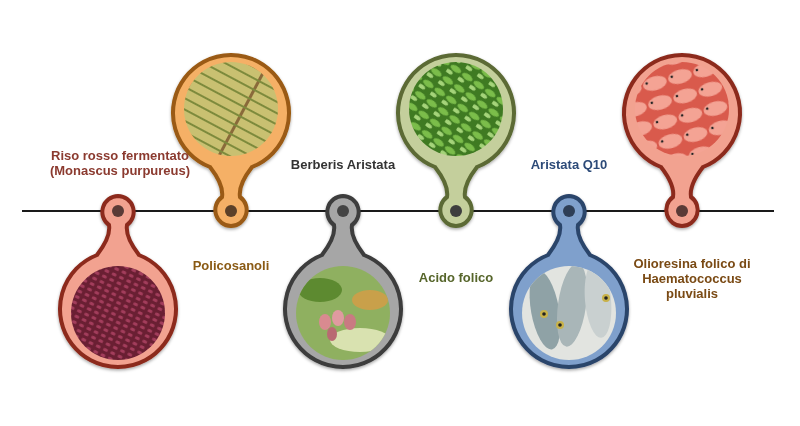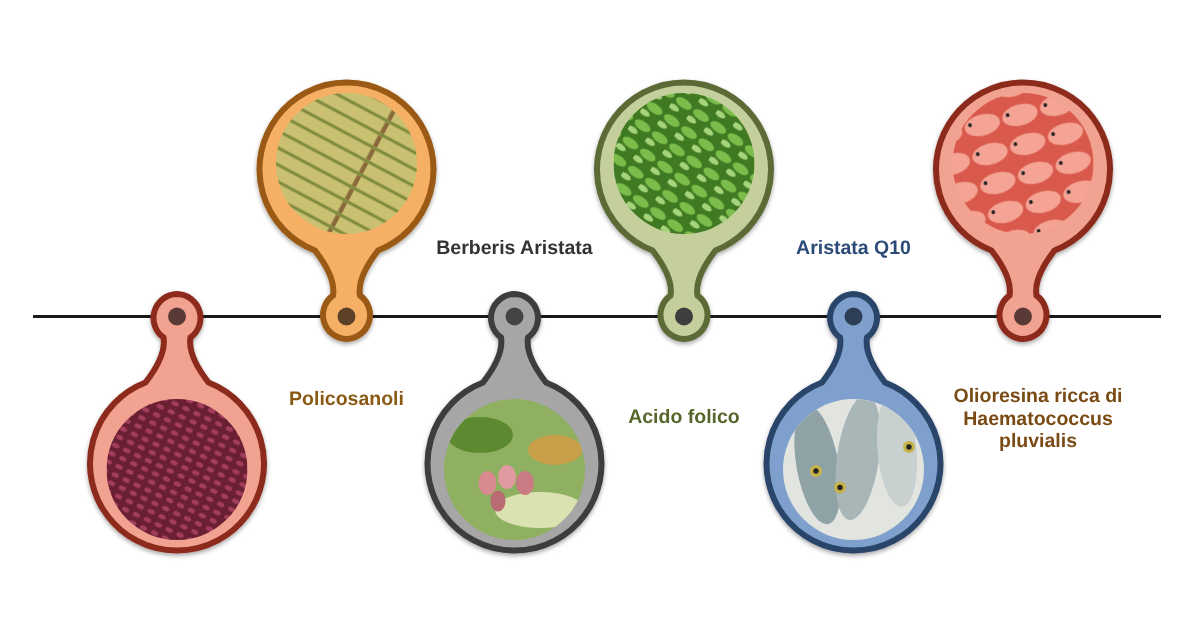--- a/index.html
+++ b/index.html
@@ -108,22 +108,24 @@
   <circle cx="569" cy="211" r="6" fill="#2e3e56"></circle>
 
   <g filter="url(#sh)">
     <path d="M682,226 a16,16 0 0 1 -9,-29 q2,-12 -12,-30 a58,58 0 1 1 42,0 q-14,18 -12,30 a16,16 0 0 1 -9,29 z" fill="#f2a290" stroke="#8c2a1c" stroke-width="4"></path>
   </g>
   <rect x="635" y="62" width="94" height="94" fill="url(#p-shrimp)" clip-path="url(#c5)"></rect>
   <circle cx="682" cy="211" r="6" fill="#5a3a36"></circle>
 </svg>
 
 <div class="label" style="left:20px;top:148px;width:200px;color:#8b3a2f;">
+  <div>Riso rosso fermentato</div>
+  <div>(Monascus purpureus)</div>
 </div>
 <div class="label" style="left:171px;top:258px;width:120px;color:#8a5a14;">Policosanoli</div>
 <div class="label" style="left:273px;top:157px;width:140px;color:#333333;">Berberis Aristata</div>
 <div class="label" style="left:396px;top:258px;width:120px;color:#56652a;margin-top:12px;">Acido folico</div>
 <div class="label" style="left:504px;top:157px;width:130px;color:#2c4a78;">Aristata Q10</div>
 <div class="label" style="left:622px;top:256px;width:140px;color:#7a4a14;">
-  <div>Olioresina ricca di</div>
+  <div>Olioresina folico di</div>
   <div>Haematococcus</div>
   <div>pluvialis</div>
 </div>
 
 </body></html>

